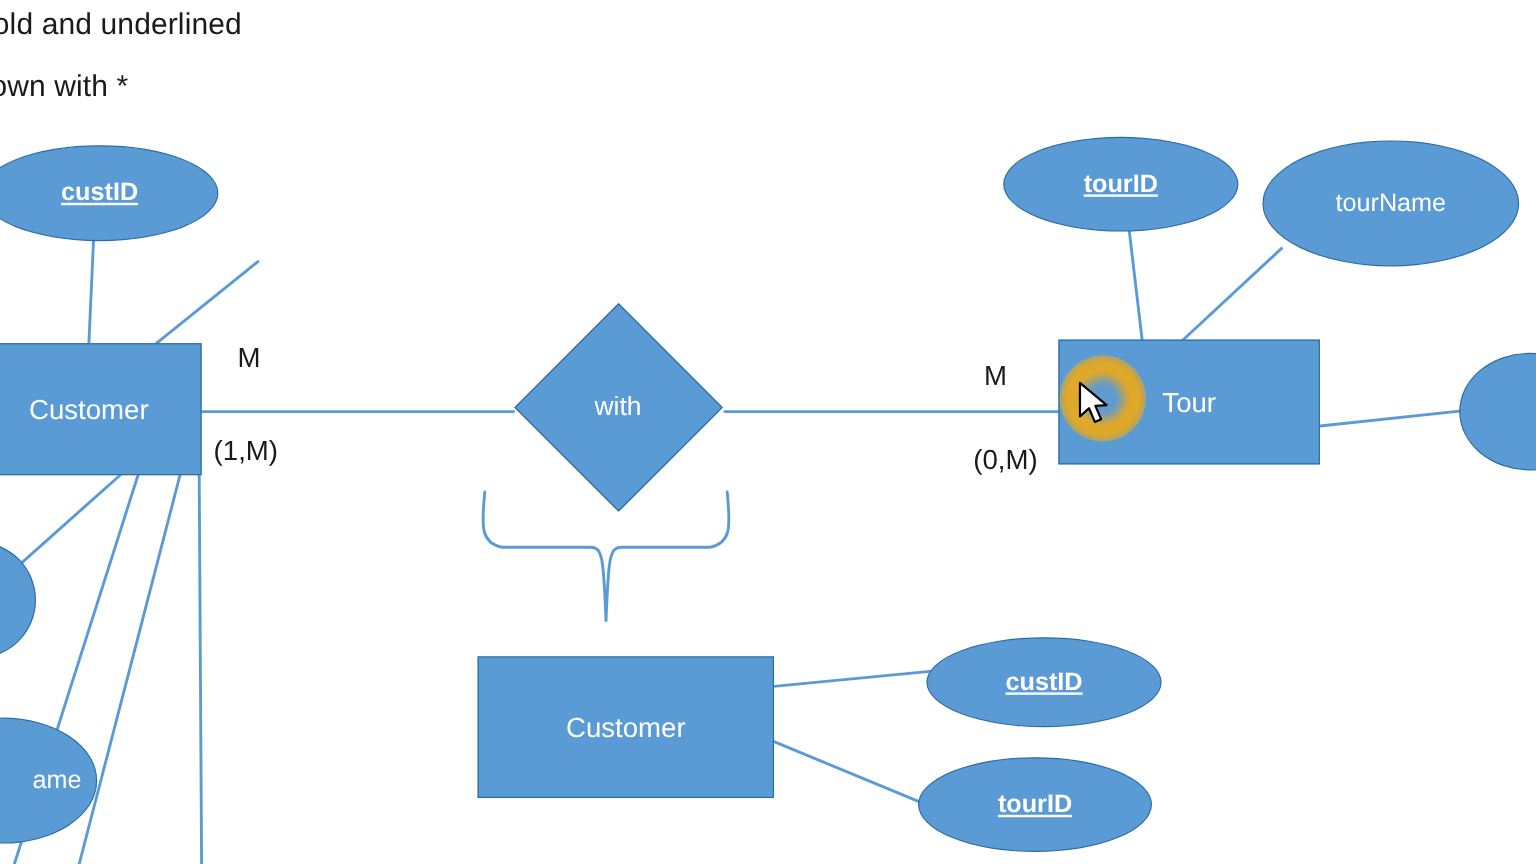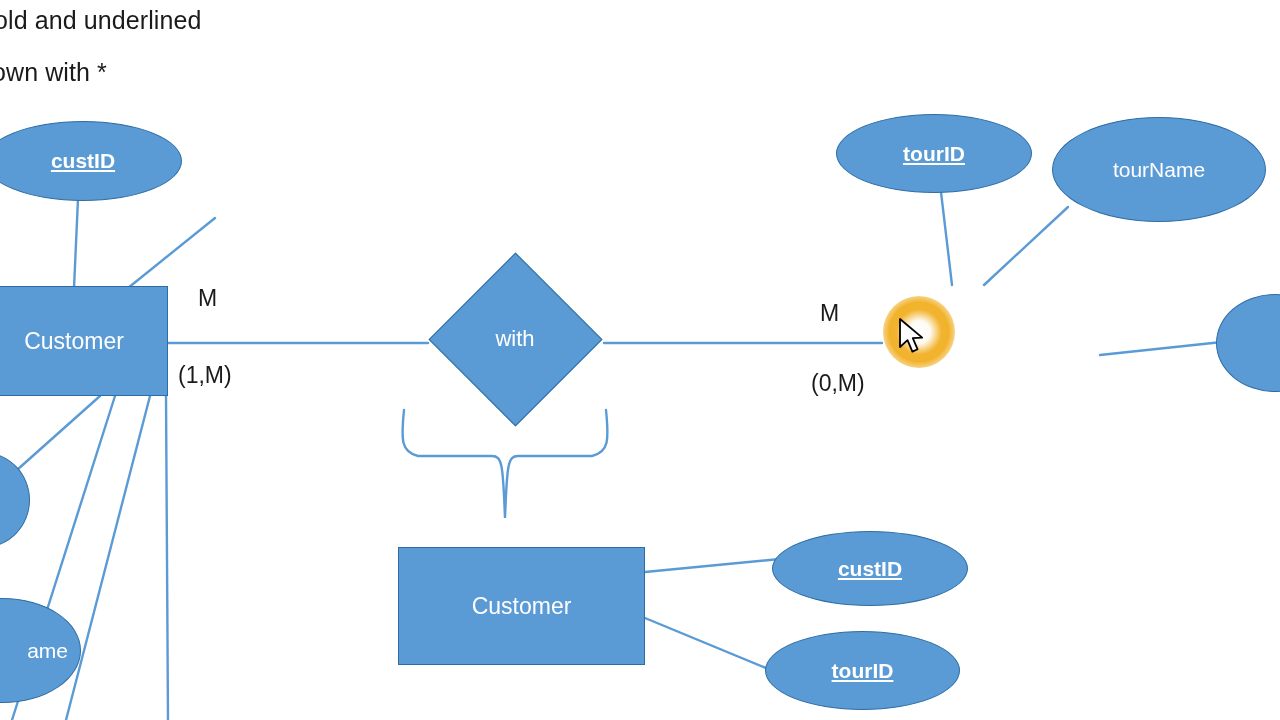--- a/index.html
+++ b/index.html
@@ -163,20 +163,23 @@
 
   <div class="rel" style="left:425px; top:254px; width:180px; height:170px;">
     <span class="dia"></span>
     <span class="lbl">with</span>
   </div>
 
   <div class="entity" style="left:-20px; top:286px; width:188px; height:110px;">
     <span>Customer</span>
   </div>
 
+  <div class="entity" style="left:882px; top:283px; width:218px; height:104px;">
+    <span>Tour</span>
+  </div>
 
   <div class="entity" style="left:398px; top:547px; width:247px; height:118px;">
     <span>Customer</span>
   </div>
 
   <div class="attr pk" style="left:-16px; top:121px; width:198px; height:80px;">
     <span class="txt">custID</span>
   </div>
 
 

